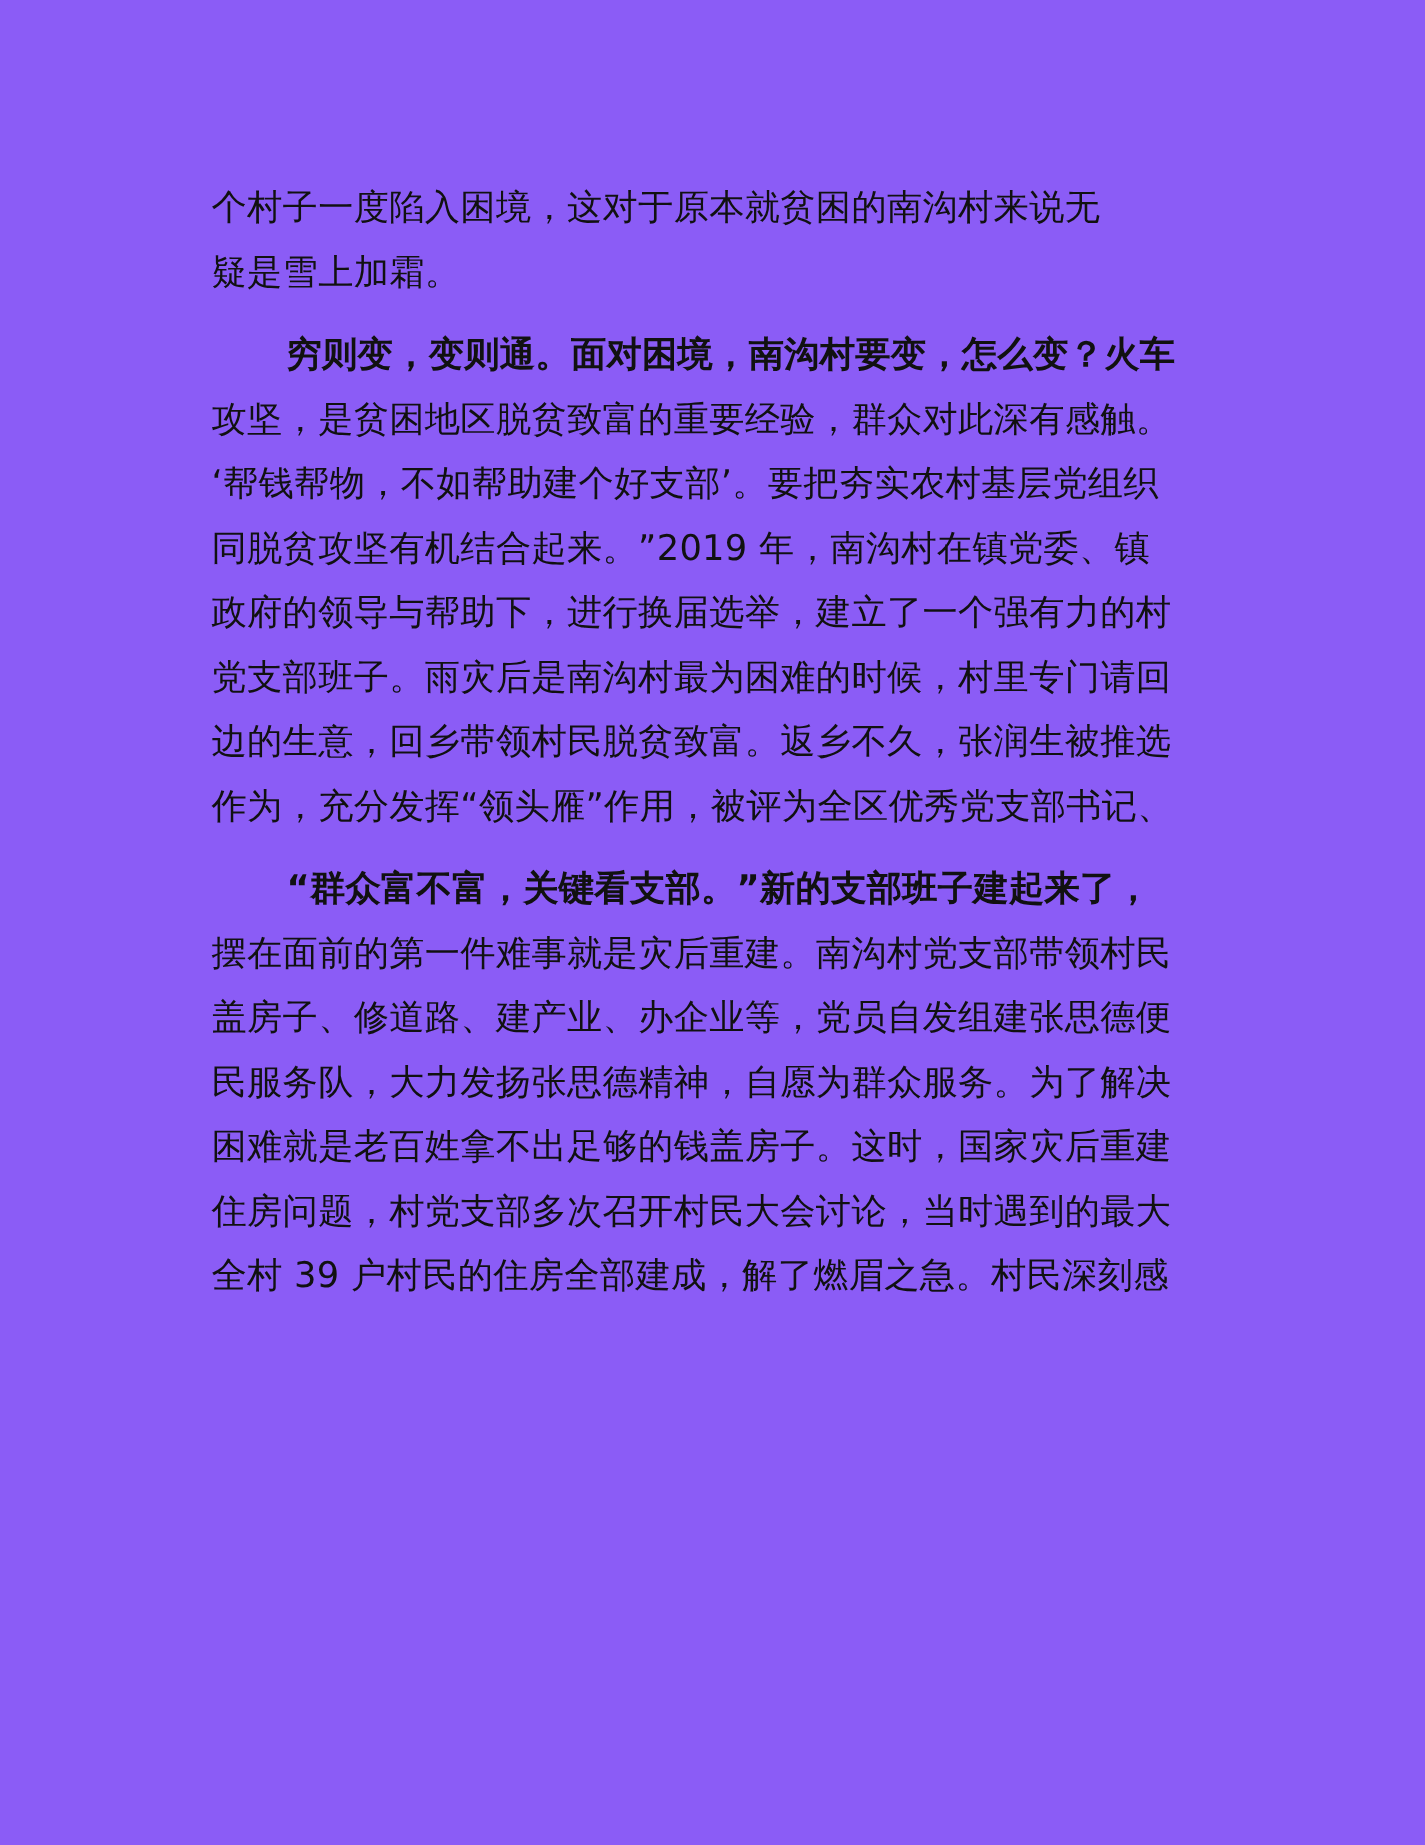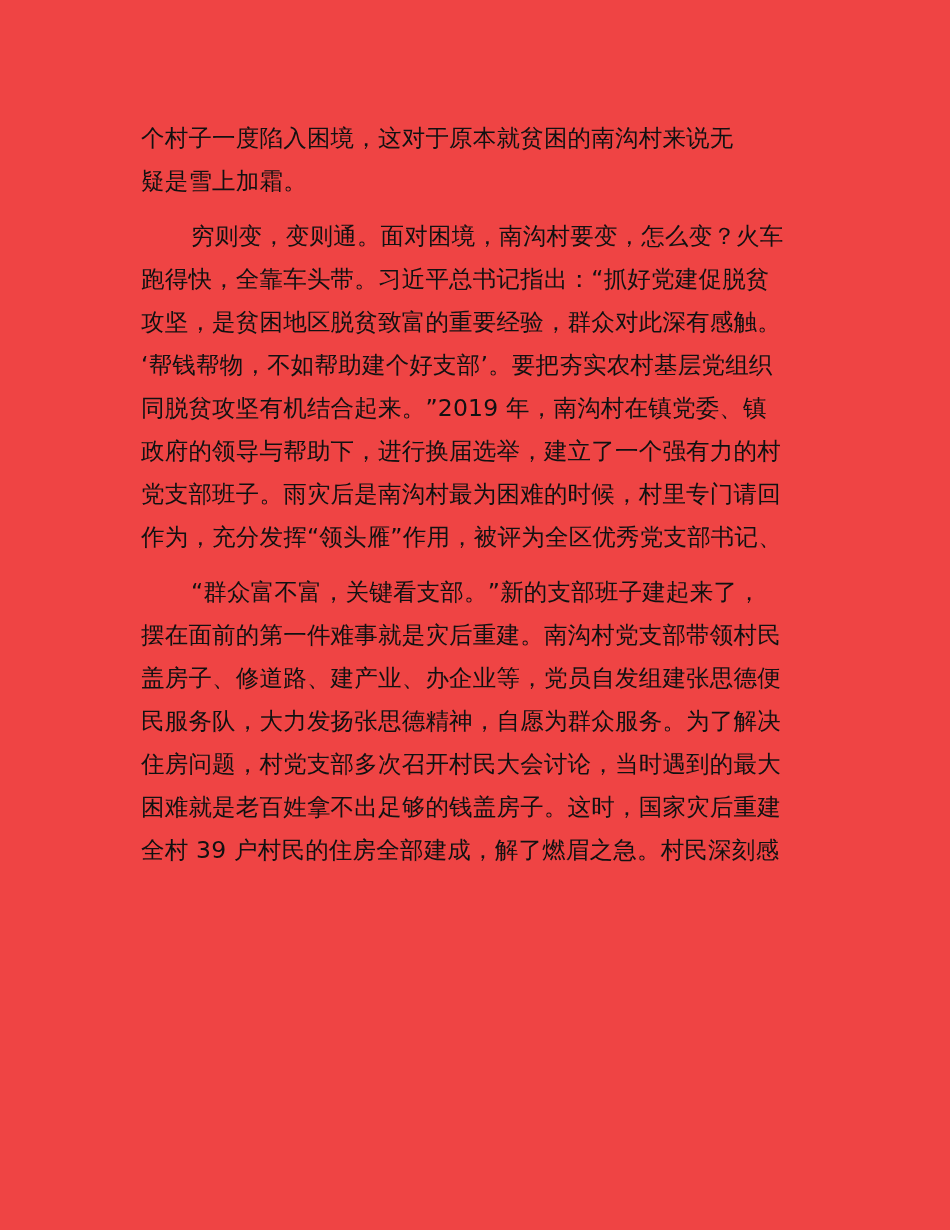--- a/index.html
+++ b/index.html
@@ -14,69 +14,70 @@
       overflow: hidden;
       font-family: "DejaVu Sans", "Liberation Sans", sans-serif;
       color: #111111;
     }
     .page {
       position: absolute;
       left: 0;
       top: 0;
       width: 950px;
       height: 1230px;
-      background: #ef4444;
+      background: #8b5cf6;
     }
     .body-text {
       position: absolute;
       left: 141px;
       top: 117px;
       width: 700px;
     }
     .para {
       margin: 0 0 12px 0;
     }
     .line {
       display: block;
       height: 43px;
       line-height: 43px;
       font-size: 23.5px;
       white-space: nowrap;
       letter-spacing: 0.2px;
     }
     .line.indent {
       padding-left: 50px;
+      font-weight: bold;
     }
   </style>
 </head>
 <body>
 
 <div class="page">
   <div class="body-text">
 
     <p class="para">
       <span class="line">个村子一度陷入困境，这对于原本就贫困的南沟村来说无</span>
       <span class="line">疑是雪上加霜。</span>
     </p>
 
     <p class="para">
       <span class="line indent">穷则变，变则通。面对困境，南沟村要变，怎么变？火车</span>
-      <span class="line">跑得快，全靠车头带。习近平总书记指出：“抓好党建促脱贫</span>
       <span class="line">攻坚，是贫困地区脱贫致富的重要经验，群众对此深有感触。</span>
       <span class="line">‘帮钱帮物，不如帮助建个好支部’。要把夯实农村基层党组织</span>
       <span class="line">同脱贫攻坚有机结合起来。”2019 年，南沟村在镇党委、镇</span>
       <span class="line">政府的领导与帮助下，进行换届选举，建立了一个强有力的村</span>
       <span class="line">党支部班子。雨灾后是南沟村最为困难的时候，村里专门请回</span>
+      <span class="line">边的生意，回乡带领村民脱贫致富。返乡不久，张润生被推选</span>
       <span class="line">作为，充分发挥“领头雁”作用，被评为全区优秀党支部书记、</span>
     </p>
 
     <p class="para">
       <span class="line indent">“群众富不富，关键看支部。”新的支部班子建起来了，</span>
       <span class="line">摆在面前的第一件难事就是灾后重建。南沟村党支部带领村民</span>
       <span class="line">盖房子、修道路、建产业、办企业等，党员自发组建张思德便</span>
       <span class="line">民服务队，大力发扬张思德精神，自愿为群众服务。为了解决</span>
+      <span class="line">困难就是老百姓拿不出足够的钱盖房子。这时，国家灾后重建</span>
       <span class="line">住房问题，村党支部多次召开村民大会讨论，当时遇到的最大</span>
-      <span class="line">困难就是老百姓拿不出足够的钱盖房子。这时，国家灾后重建</span>
       <span class="line">全村 39 户村民的住房全部建成，解了燃眉之急。村民深刻感</span>
     </p>
 
   </div>
 </div>
 
 </body></html>

